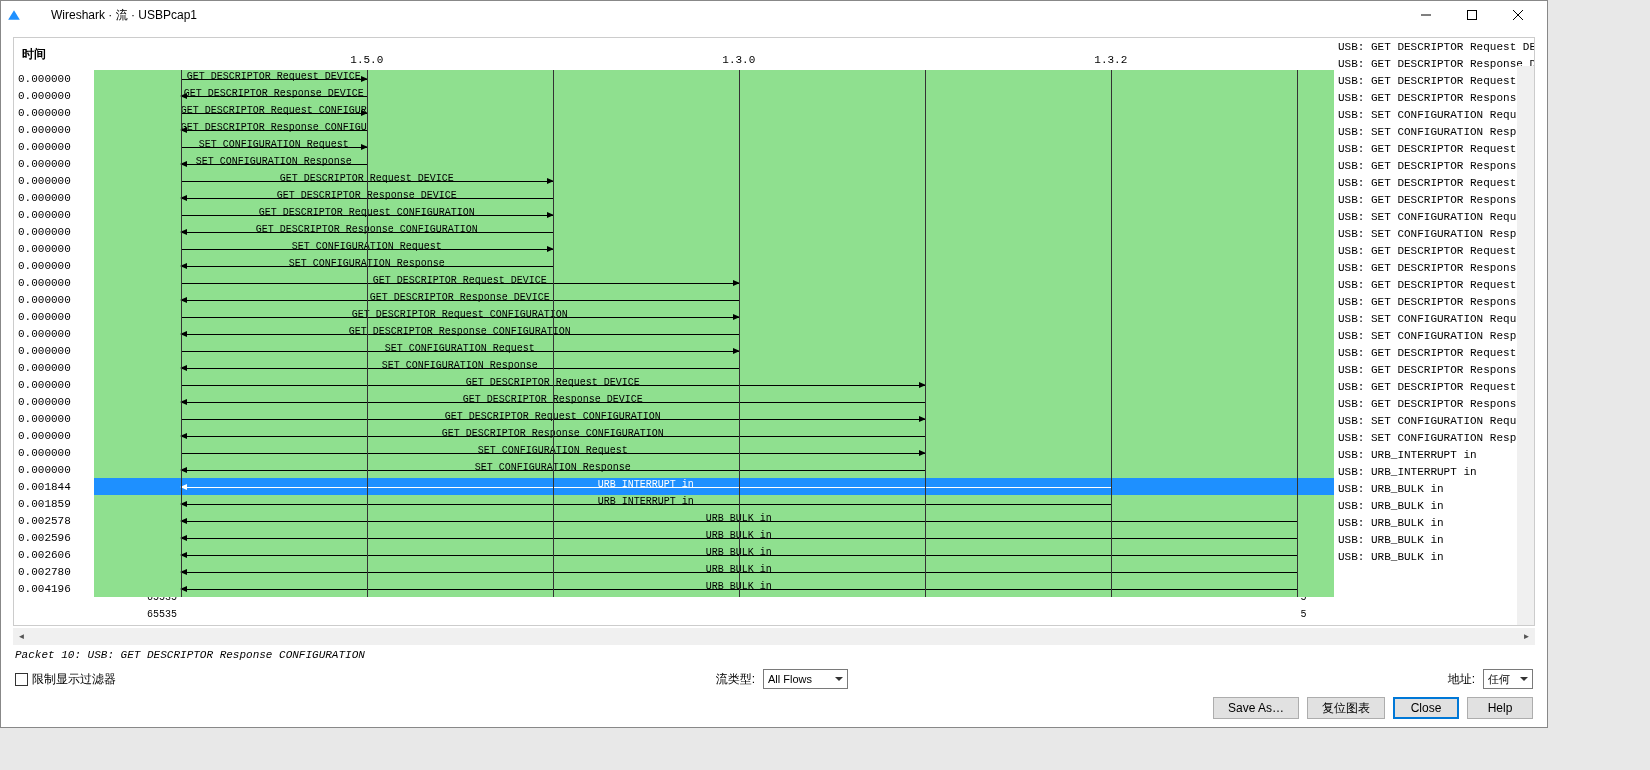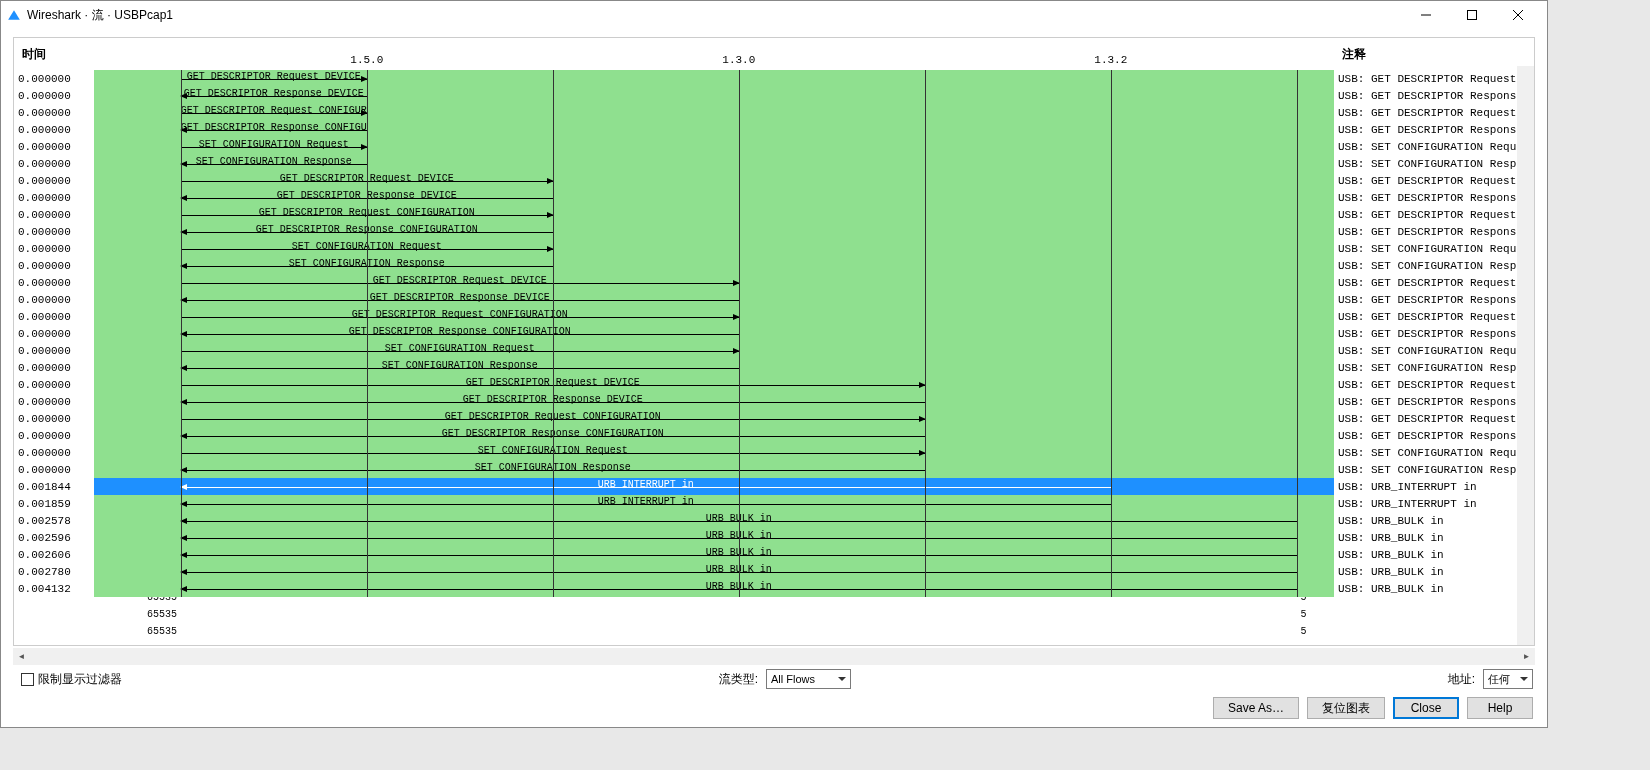--- a/index.html
+++ b/index.html
@@ -1,20 +1,20 @@
 <!DOCTYPE html>
 <html><head>
 <meta charset="utf-8">
 <style>
 * { margin: 0; padding: 0; box-sizing: border-box; }
 body { font-family: "Microsoft YaHei", sans-serif; font-size: 12px; background: #e8e8e8; width: 1650px; height: 770px; overflow: hidden; }
 .window { width: 1548px; height: 728px; background: #fff; position: absolute; left: 0; top: 0; display: flex; flex-direction: column; border: 1px solid #888; }
 .titlebar { height: 28px; display: flex; align-items: center; padding: 0 6px; background: #fff; }
 .titlebar-icon { width: 14px; height: 14px; margin-right: 6px; }
-.titlebar-title { flex: 1; font-size: 12px; }
+.titlebar-title { flex: 1; font-size: 12px; margin-left: 24px; }
 .titlebar-btns { display: flex; }
 .titlebar-btn { width: 46px; height: 28px; display: flex; align-items: center; justify-content: center; cursor: pointer; }
 .content { flex: 1; display: flex; flex-direction: column; padding: 8px 12px 4px 12px; overflow: hidden; }
 .flow-area { flex: 1; display: flex; background: #fff; border: 1px solid #ccc; overflow: hidden; position: relative; }
 .time-col { width: 80px; flex-shrink: 0; }
 .diagram-col { flex: 1; position: relative; }
 .comment-col { width: 200px; flex-shrink: 0; }
 .col-header { height: 32px; display: flex; align-items: center; font-size: 12px; font-weight: bold; padding-left: 8px; }
 .axis-header { height: 32px; position: relative; font-family: "Courier New", monospace; font-size: 11px; }
 .axis-top { position: absolute; top: 0; height: 16px; width: 100%; }
@@ -33,21 +33,21 @@
 .arrow-label { position: absolute; top: 1px; left: 0; right: 0; text-align: center; font-size: 10px; white-space: nowrap; overflow: hidden; }
 .row.selected .arrow-line { background: #fff; }
 .row.selected .arrow-head-l { border-right-color: #fff; }
 .side-label { position: absolute; top: 2px; font-size: 10px; margin-top: 44px; }
 .scroll-track { position: absolute; right: 0; top: 28px; bottom: 0; width: 17px; background: #f0f0f0; }
 .hscroll { height: 17px; background: #f0f0f0; margin-top: 2px; display: flex; align-items: center; }
 .hscroll-btn { width: 17px; height: 17px; display: flex; align-items: center; justify-content: center; font-size: 8px; color: #555; }
 .hscroll-track { flex: 1; height: 17px; }
 .status-line { font-family: "Courier New", monospace; font-style: italic; font-size: 11px; padding: 4px 2px; }
 .controls { display: flex; align-items: center; padding: 4px 2px; gap: 8px; }
-.checkbox-wrap { display: flex; align-items: center; gap: 4px; margin-left: 6px; }
+.checkbox-wrap { display: flex; align-items: center; gap: 4px; }
 .checkbox { width: 13px; height: 13px; border: 1px solid #333; background: #fff; }
 .spacer { flex: 1; }
 .select { border: 1px solid #7a7a7a; background: #fff; height: 20px; font-size: 11px; padding: 0 16px 0 4px; position: relative; display: inline-flex; align-items: center; min-width: 85px; }
 .select::after { content: ""; position: absolute; right: 4px; top: 7px; border-left: 4px solid transparent; border-right: 4px solid transparent; border-top: 4px solid #333; }
 .btn-row { display: flex; justify-content: flex-end; gap: 8px; padding: 4px 2px; }
 .btn { min-width: 66px; height: 22px; border: 1px solid #adadad; background: #e1e1e1; font-size: 12px; display: inline-flex; align-items: center; justify-content: center; padding: 0 14px; cursor: pointer; }
 .btn.primary { border: 1px solid #0078d7; box-shadow: inset 0 0 0 1px #0078d7; }
 </style>
 </head>
 <body>
@@ -106,21 +106,21 @@
             <div class="row">0.000000</div>
             <div class="row">0.000000</div>
             <div class="row">0.000000</div>
             <div class="row">0.000000</div>
             <div class="row">0.001844</div>
             <div class="row">0.001859</div>
             <div class="row">0.002578</div>
             <div class="row">0.002596</div>
             <div class="row">0.002606</div>
             <div class="row">0.002780</div>
-            <div class="row">0.004132</div>
+            <div class="row">0.004196</div>
           </div>
       </div>
       <div class="diagram-col">
         <div class="axis-header">
           <div class="axis-bot" id="axis-bot">
               <span class="axis-label" style="left: 22%;">1.5.0</span>
               <span class="axis-label" style="left: 52%;">1.3.0</span>
               <span class="axis-label" style="left: 82%;">1.3.2</span>
             </div>
         </div>
@@ -328,21 +328,20 @@
             <div class="lifeline" style="left: 7%; height: 527px;"></div>
             <div class="lifeline" style="left: 22%; height: 527px;"></div>
             <div class="lifeline" style="left: 37%; height: 527px;"></div>
             <div class="lifeline" style="left: 52%; height: 527px;"></div>
             <div class="lifeline" style="left: 67%; height: 527px;"></div>
             <div class="lifeline" style="left: 82%; height: 527px;"></div>
             <div class="lifeline" style="left: 97%; height: 527px;"></div>
           </div>
       </div>
       <div class="comment-col">
-        <div class="col-header">注释</div>
         <div class="rows" id="comment-rows">
             <div class="row">USB: GET DESCRIPTOR Request DEVICE</div>
             <div class="row">USB: GET DESCRIPTOR Response DEVICE</div>
             <div class="row">USB: GET DESCRIPTOR Request CONFIGURA…</div>
             <div class="row">USB: GET DESCRIPTOR Response CONFIGUR…</div>
             <div class="row">USB: SET CONFIGURATION Request</div>
             <div class="row">USB: SET CONFIGURATION Response</div>
             <div class="row">USB: GET DESCRIPTOR Request DEVICE</div>
             <div class="row">USB: GET DESCRIPTOR Response DEVICE</div>
             <div class="row">USB: GET DESCRIPTOR Request CONFIGURA…</div>
@@ -372,20 +371,21 @@
       </div>
       <div class="scroll-track"></div>
     </div>
 
     <div class="hscroll">
       <div class="hscroll-btn">◄</div>
       <div class="hscroll-track"></div>
       <div class="hscroll-btn">►</div>
     </div>
 
+    <div class="status-line">Packet 10: USB: GET DESCRIPTOR Response CONFIGURATION</div>
 
     <div class="controls">
       <label class="checkbox-wrap">
         <span class="checkbox"></span>
         <span>限制显示过滤器</span>
       </label>
       <div class="spacer"></div>
       <span>流类型:</span>
       <div class="select">
           <span>All Flows</span>

